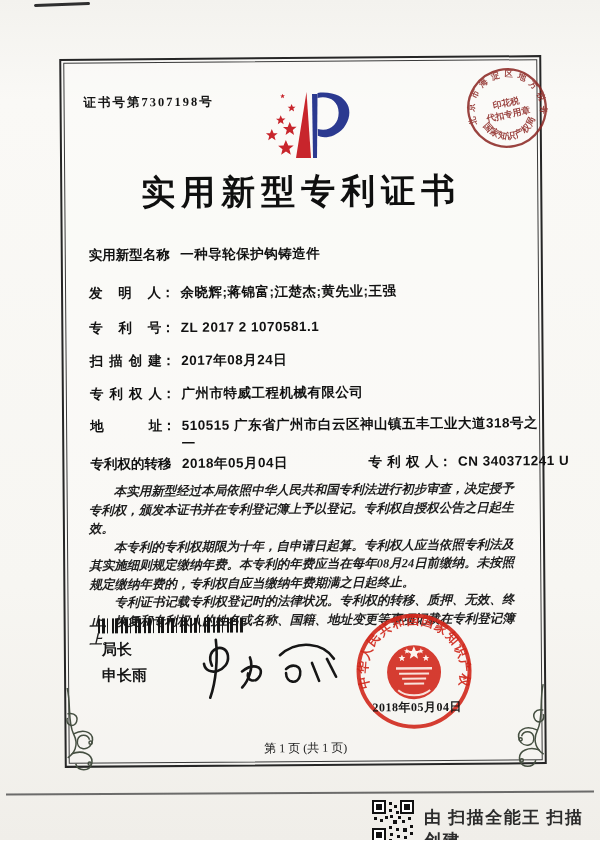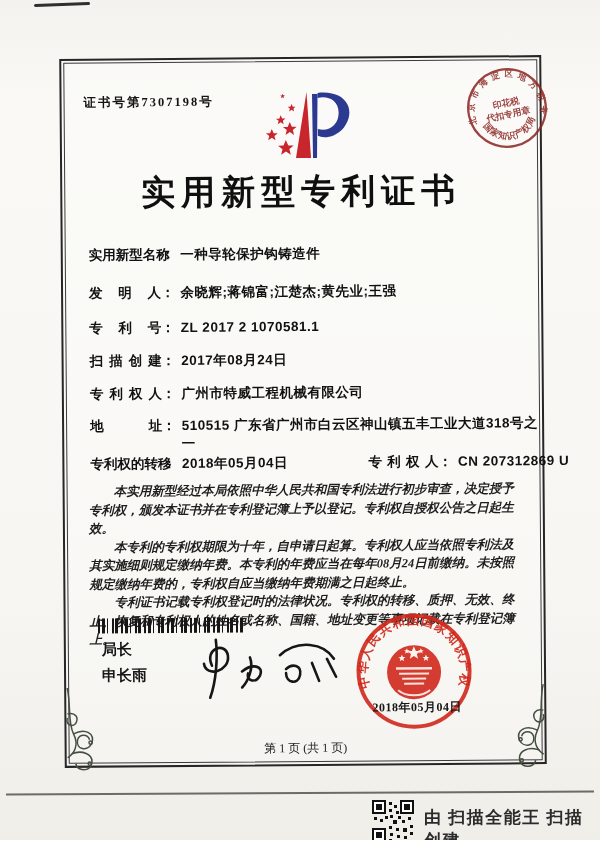--- a/index.html
+++ b/index.html
@@ -91,21 +91,21 @@
       <span class="flabel">扫描创建</span><span class="fcolon">：</span><span class="fvalue">2017年08月24日</span>
     </div>
     <div class="f-row" style="top:325px">
       <span class="flabel">专利权人</span><span class="fcolon">：</span><span class="fvalue">广州市特威工程机械有限公司</span>
     </div>
     <div class="f-row" style="top:357px">
       <span class="flabel">地址</span><span class="fcolon">：</span><span class="fvalue fvalue-multi"><span>510515 广东省广州市白云区神山镇五丰工业大道318号之</span><span>一</span></span>
     </div>
     <div class="f-row" style="top:395px">
       <span class="flabel">专利权的转移</span><span class="fcolon">：</span><span class="fvalue">2018年05月04日</span>
-      <span class="grant-right"><span class="flabel" style="width:70px">专利权人</span><span class="fcolon">：</span><span class="fvalue">CN 207312869 U</span></span>
+      <span class="grant-right"><span class="flabel" style="width:70px">专利权人</span><span class="fcolon">：</span><span class="fvalue">CN 340371241 U</span></span>
     </div>
 
     <div class="paras">
       <p>本实用新型经过本局依照中华人民共和国专利法进行初步审查，决定授予专利权，颁发本证书并在专利登记簿上予以登记。专利权自授权公告之日起生效。</p>
       <p>本专利的专利权期限为十年，自申请日起算。专利权人应当依照专利法及其实施细则规定缴纳年费。本专利的年费应当在每年08月24日前缴纳。未按照规定缴纳年费的，专利权自应当缴纳年费期满之日起终止。</p>
       <p>专利证书记载专利权登记时的法律状况。专利权的转移、质押、无效、终止、恢复和专利权人的姓名或名称、国籍、地址变更等事项记载在专利登记簿上。</p>
     </div>
 
     <div class="barcode"></div>
 

